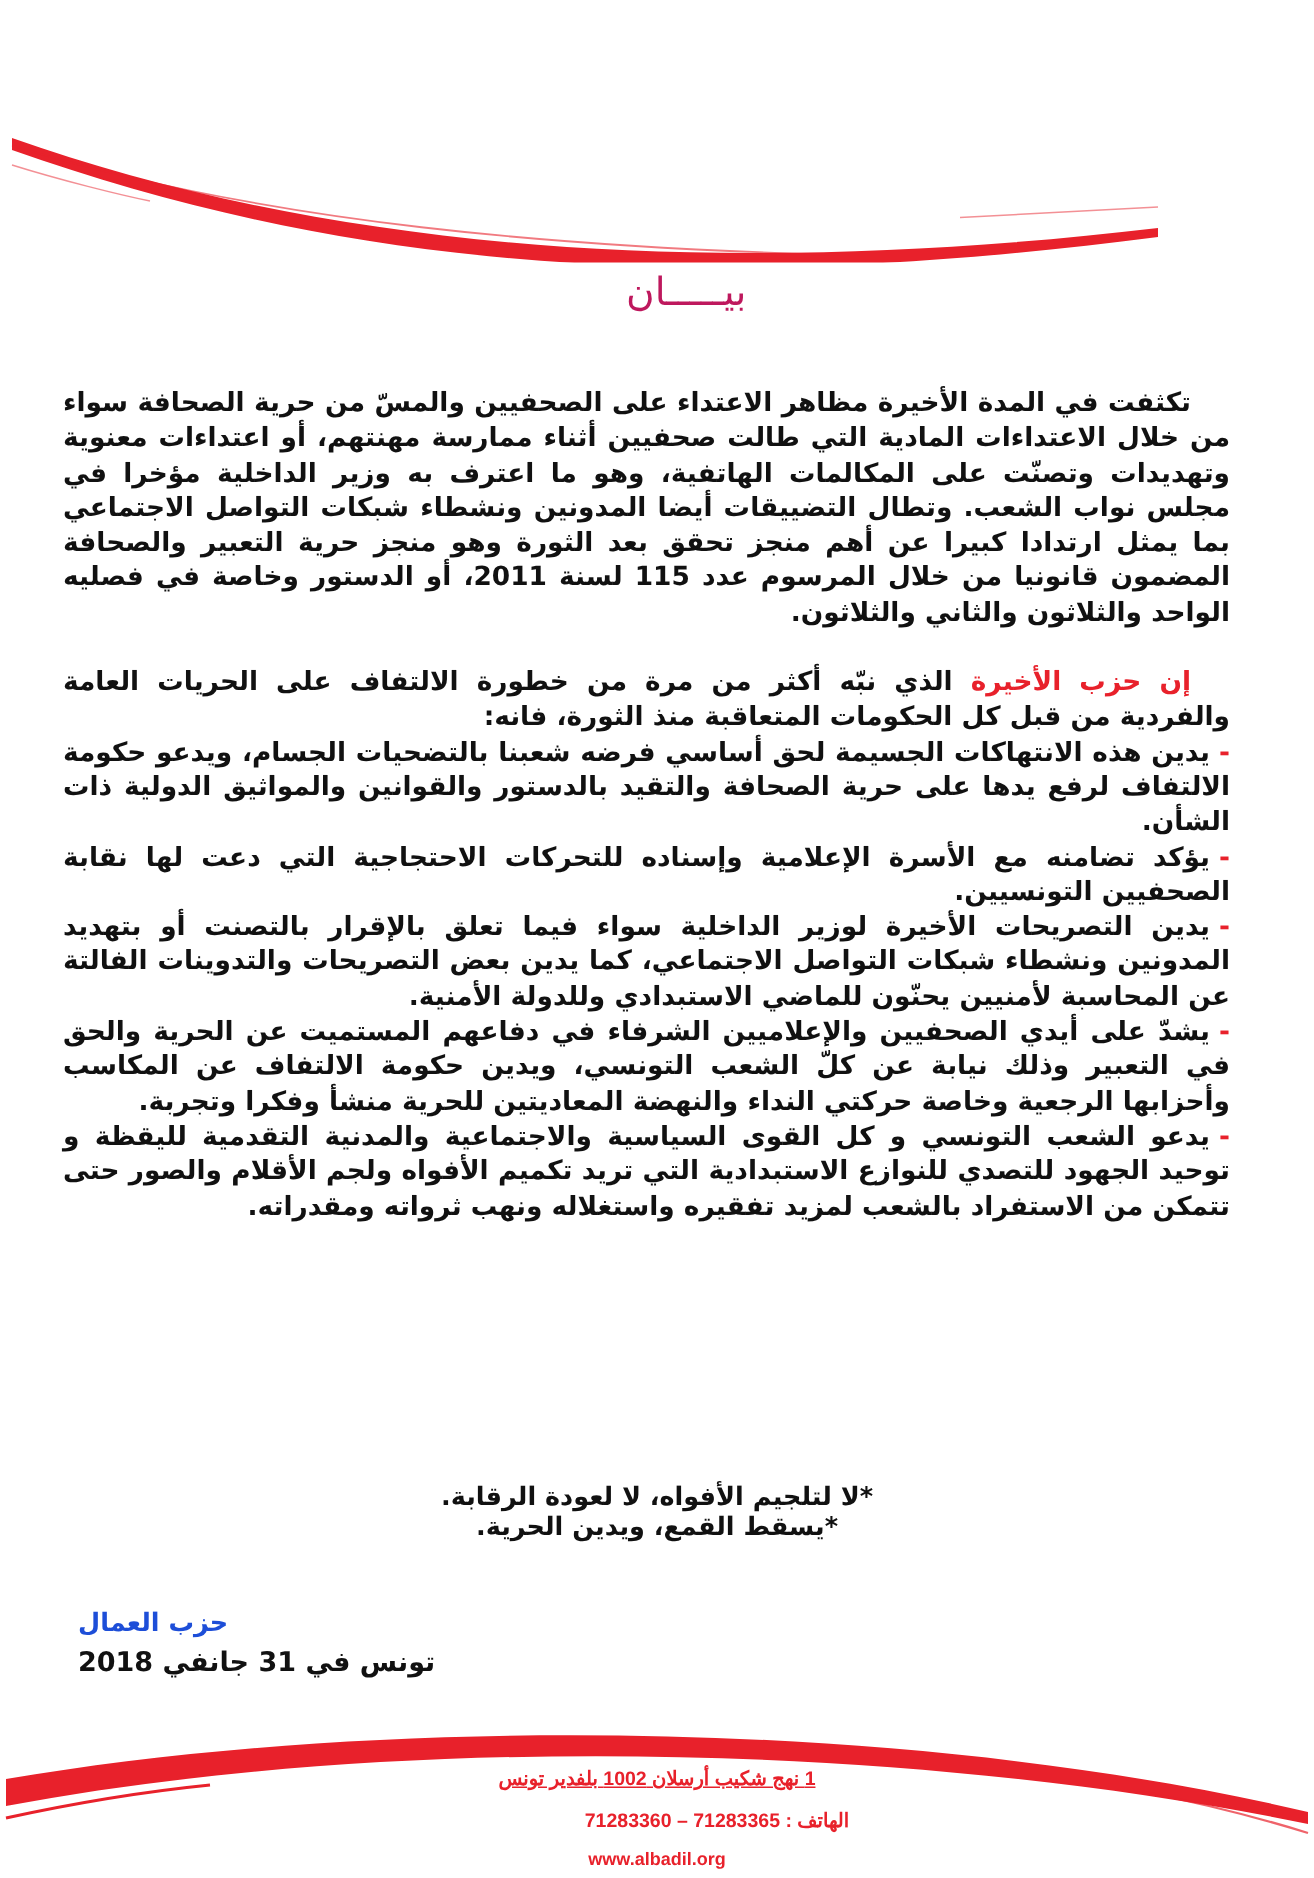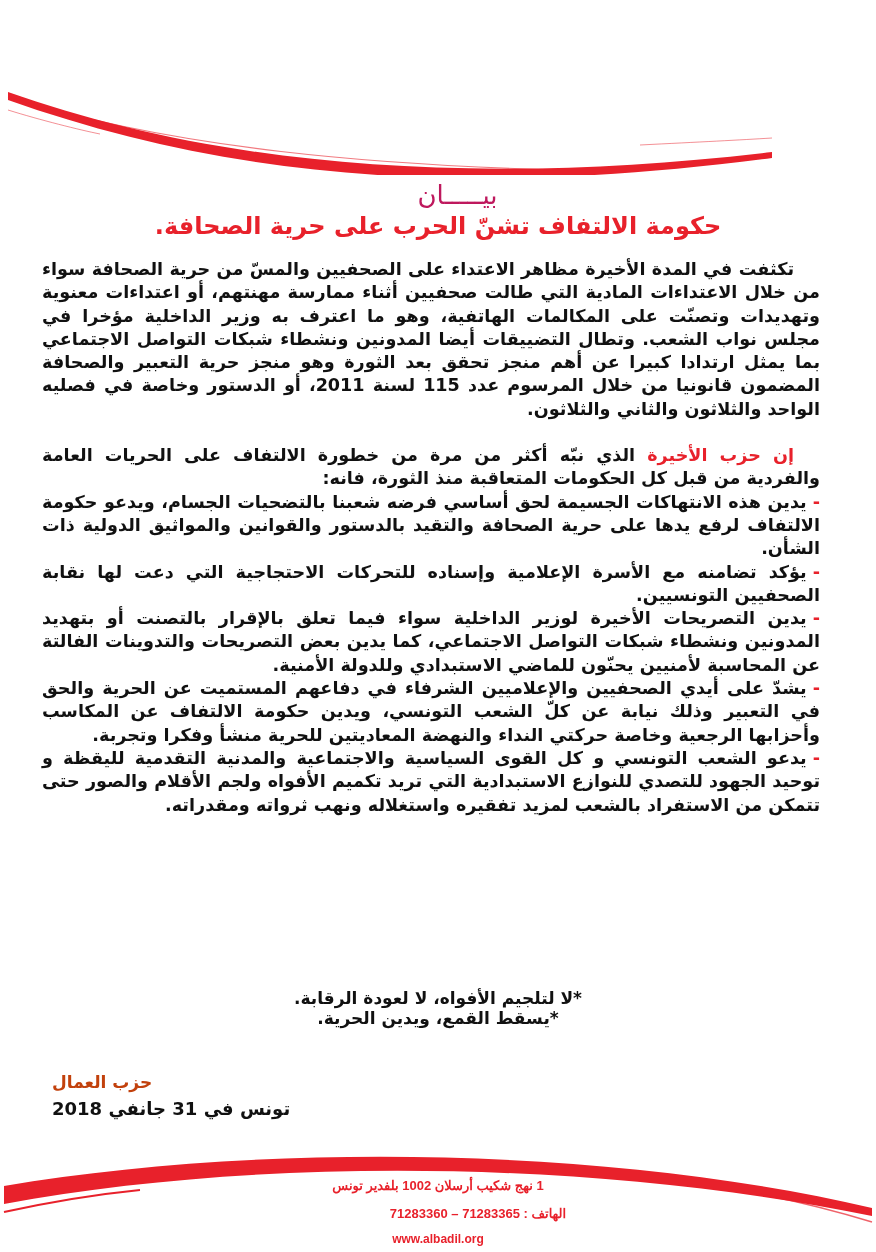--- a/index.html
+++ b/index.html
@@ -35,52 +35,51 @@
     .para.indent { text-indent: 26px; }
     .gap { height: 23px; }
     .bullet-dash { color: #e8212b; margin-left: 6px; }
     .red { color: #e8212b; }
     .slogans {
       position: absolute; top: 988px; left: 0; width: 876px; text-align: center;
       direction: rtl; font-weight: bold; font-size: 17px; line-height: 20px;
     }
     .sign-party {
       position: absolute; top: 1072px; left: 52px; direction: rtl;
-      color: #c2410c; font-weight: bold; font-size: 17px;
+      color: #1d4ed8; font-weight: bold; font-size: 17px;
     }
     .sign-date {
       position: absolute; top: 1098px; left: 52px; direction: rtl;
       font-weight: bold; font-size: 18px;
     }
     .footer { position: absolute; left: 0; top: 1150px; width: 876px; height: 102px; }
     .footer svg { position: absolute; left: 0; top: 0; }
     .footer-line {
       position: absolute; left: 0; width: 876px; text-align: center;
       color: #e8212b; font-family: "Liberation Sans", sans-serif; font-weight: bold;
       font-size: 13px;
     }
-    .f1 { top: 28px; direction: rtl; }
+    .f1 { top: 28px; direction: rtl; text-decoration: underline; }
     .f2 { top: 56px; direction: rtl; margin-left: 40px; }
     .f3 { top: 82px; direction: ltr; font-size: 12px; }
   </style>
 </head>
 <body>
 
 <div class="header">
   <svg class="swoosh" width="876" height="175" viewBox="0 0 876 175">
     <path d="M8 92 C 200 160, 450 190, 772 152 L 772 158 C 450 200, 220 175, 8 100 Z" fill="#e8212b"></path>
     <path d="M8 97 C 180 150, 380 165, 560 170" stroke="#e8212b" stroke-width="1.2" fill="none" opacity="0.6"></path>
     <path d="M8 110 C 40 120, 80 130, 100 134" stroke="#e8212b" stroke-width="1" fill="none" opacity="0.5"></path>
     <path d="M640 145 C 700 142, 740 140, 772 138" stroke="#e8212b" stroke-width="1" fill="none" opacity="0.5"></path>
   </svg>
 </div>
 
 <div class="title-block">
   <div class="title-1">بيـــــان</div>
-  <div class="title-2">حكومة الالتفاف تشنّ الحرب على حرية الصحافة.</div>
 </div>
 
 <div class="body-text">
   <p class="para indent">تكثفت في المدة الأخيرة مظاهر الاعتداء على الصحفيين والمسّ من حرية الصحافة سواء من خلال الاعتداءات المادية التي طالت صحفيين أثناء ممارسة مهنتهم، أو اعتداءات معنوية وتهديدات وتصنّت على المكالمات الهاتفية، وهو ما اعترف به وزير الداخلية مؤخرا في مجلس نواب الشعب. وتطال التضييقات أيضا المدونين ونشطاء شبكات التواصل الاجتماعي بما يمثل ارتدادا كبيرا عن أهم منجز تحقق بعد الثورة وهو منجز حرية التعبير والصحافة المضمون قانونيا من خلال المرسوم عدد 115 لسنة 2011، أو الدستور وخاصة في فصليه الواحد والثلاثون والثاني والثلاثون.</p>
   <div class="gap"></div>
   <p class="para indent">
     <span class="red">إن حزب الأخيرة</span><span> الذي نبّه أكثر من مرة من خطورة الالتفاف على الحريات العامة والفردية من قبل كل الحكومات المتعاقبة منذ الثورة، فانه:</span>
   </p>
   <p class="para">
     <span class="bullet-dash">-</span><span>يدين هذه الانتهاكات الجسيمة لحق أساسي فرضه شعبنا بالتضحيات الجسام، ويدعو حكومة الالتفاف لرفع يدها على حرية الصحافة والتقيد بالدستور والقوانين والمواثيق الدولية ذات الشأن.</span>

